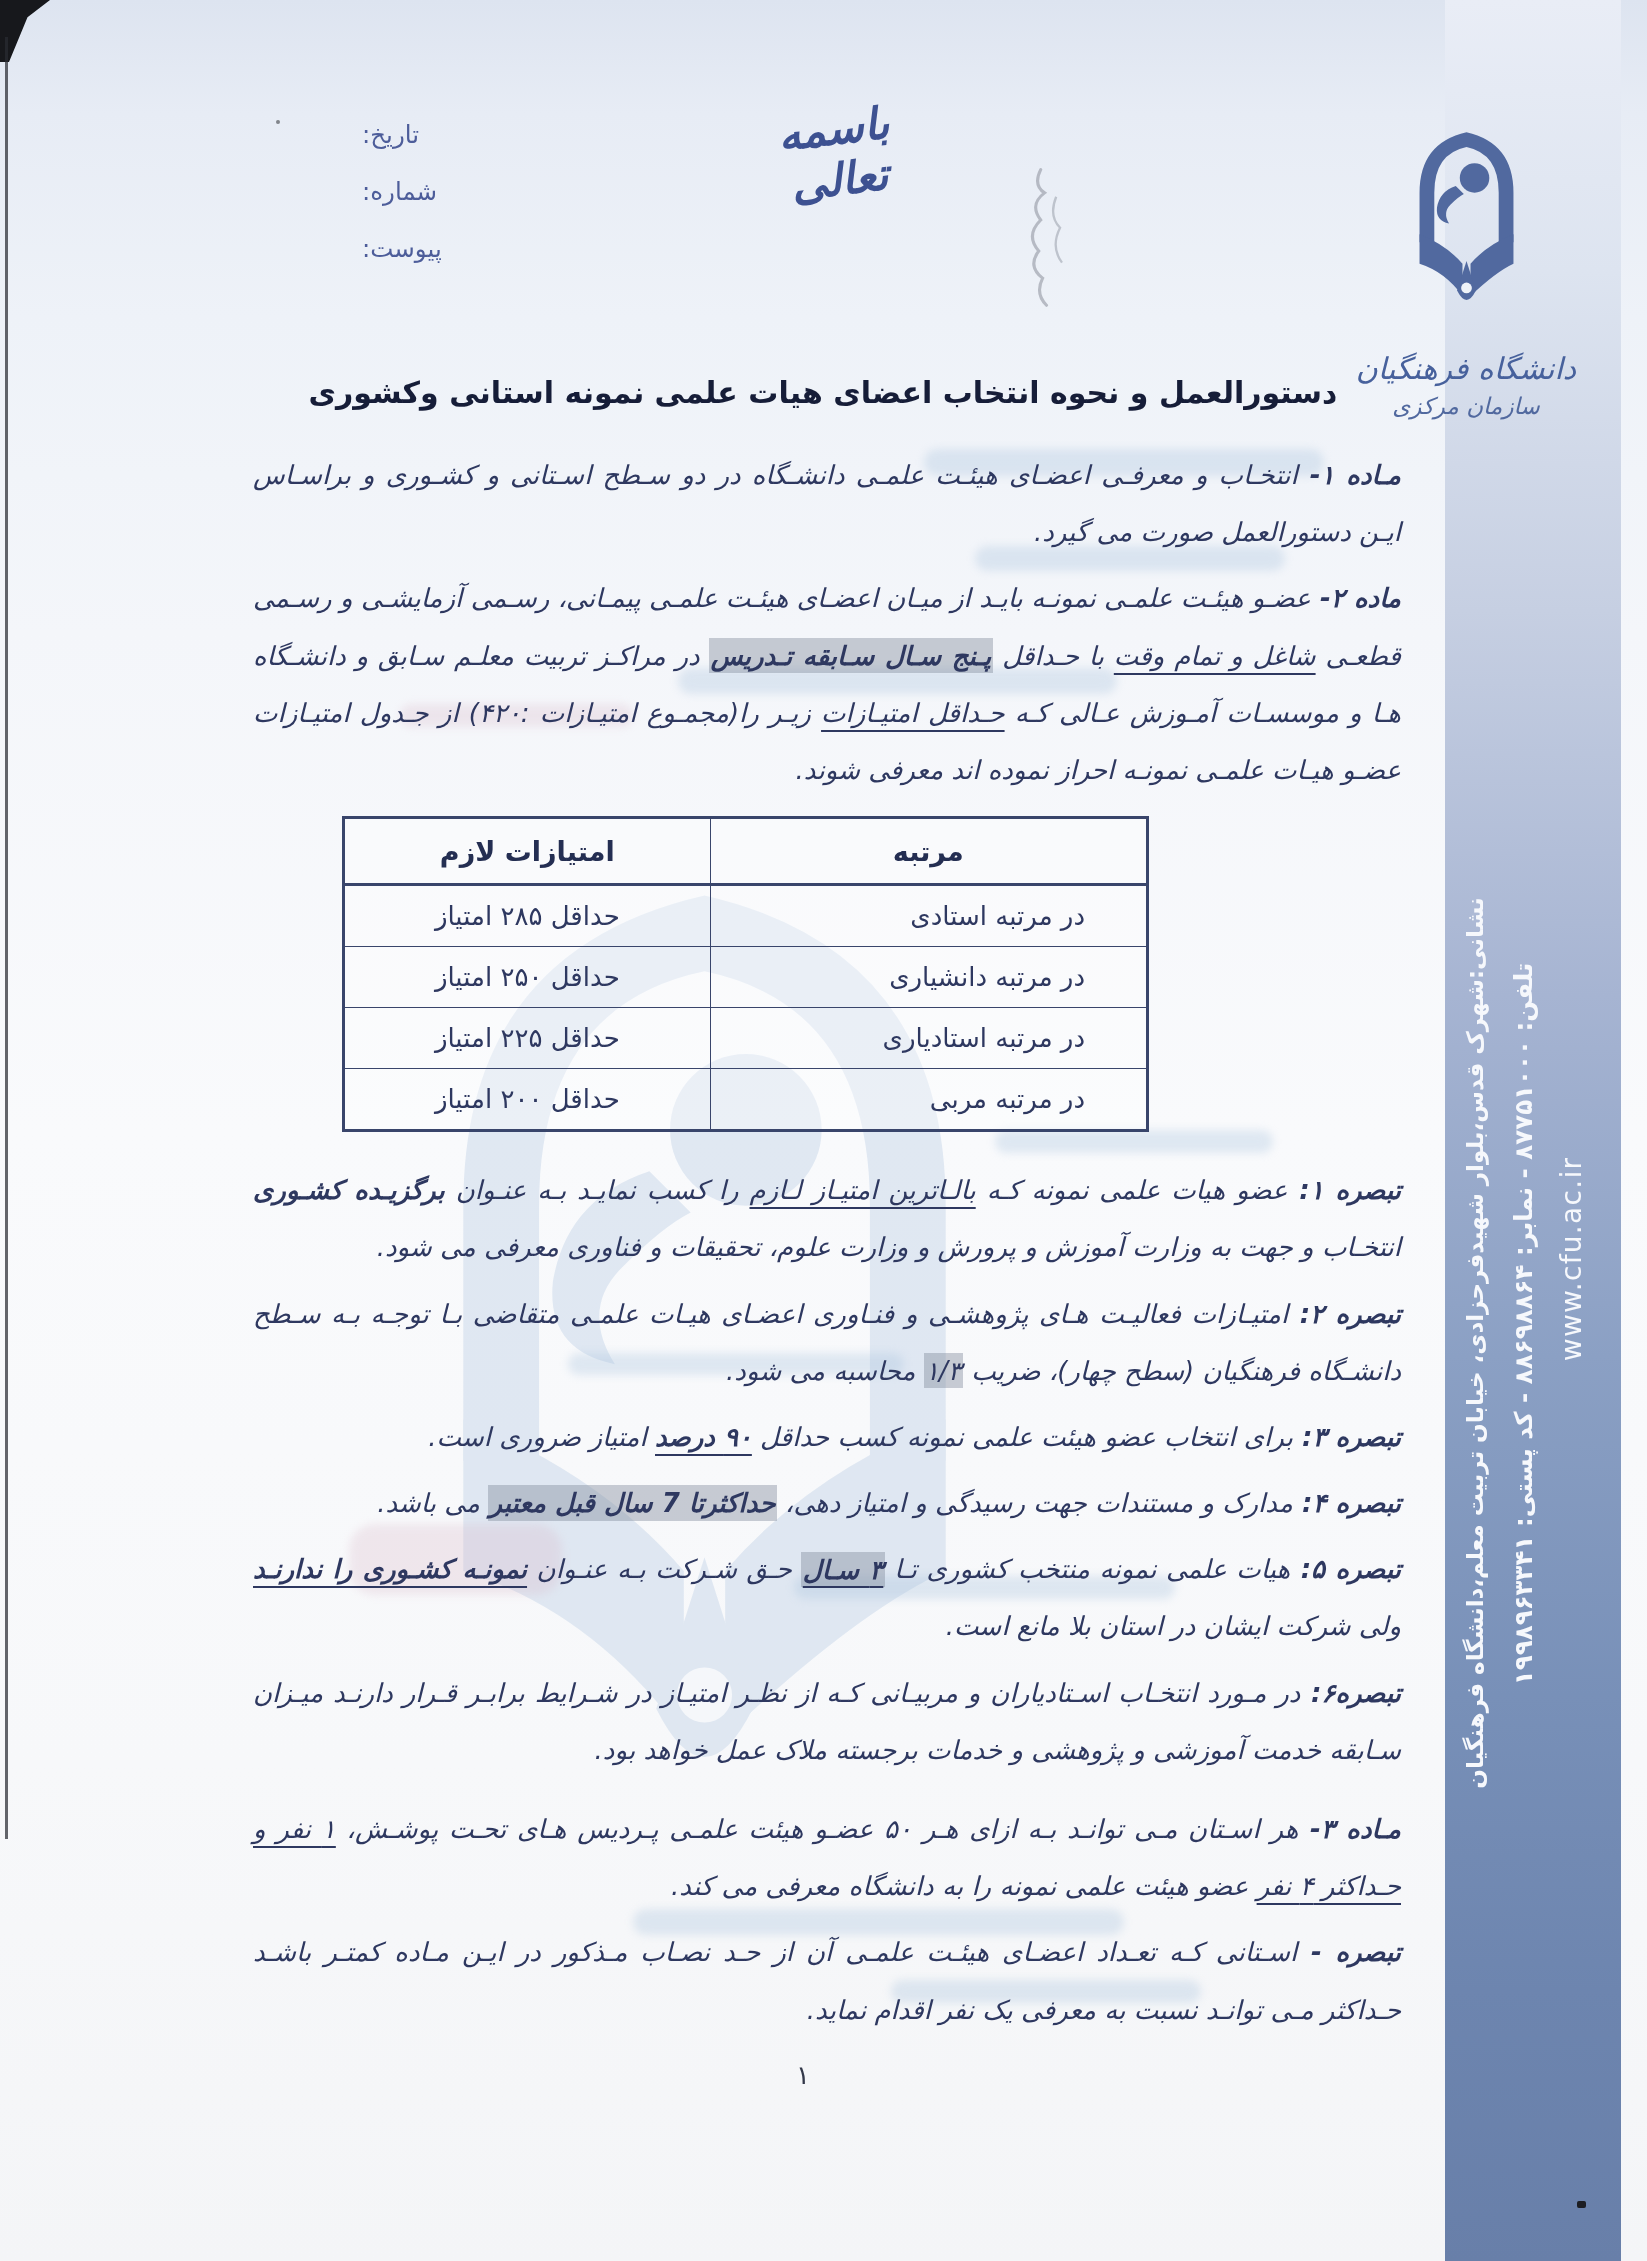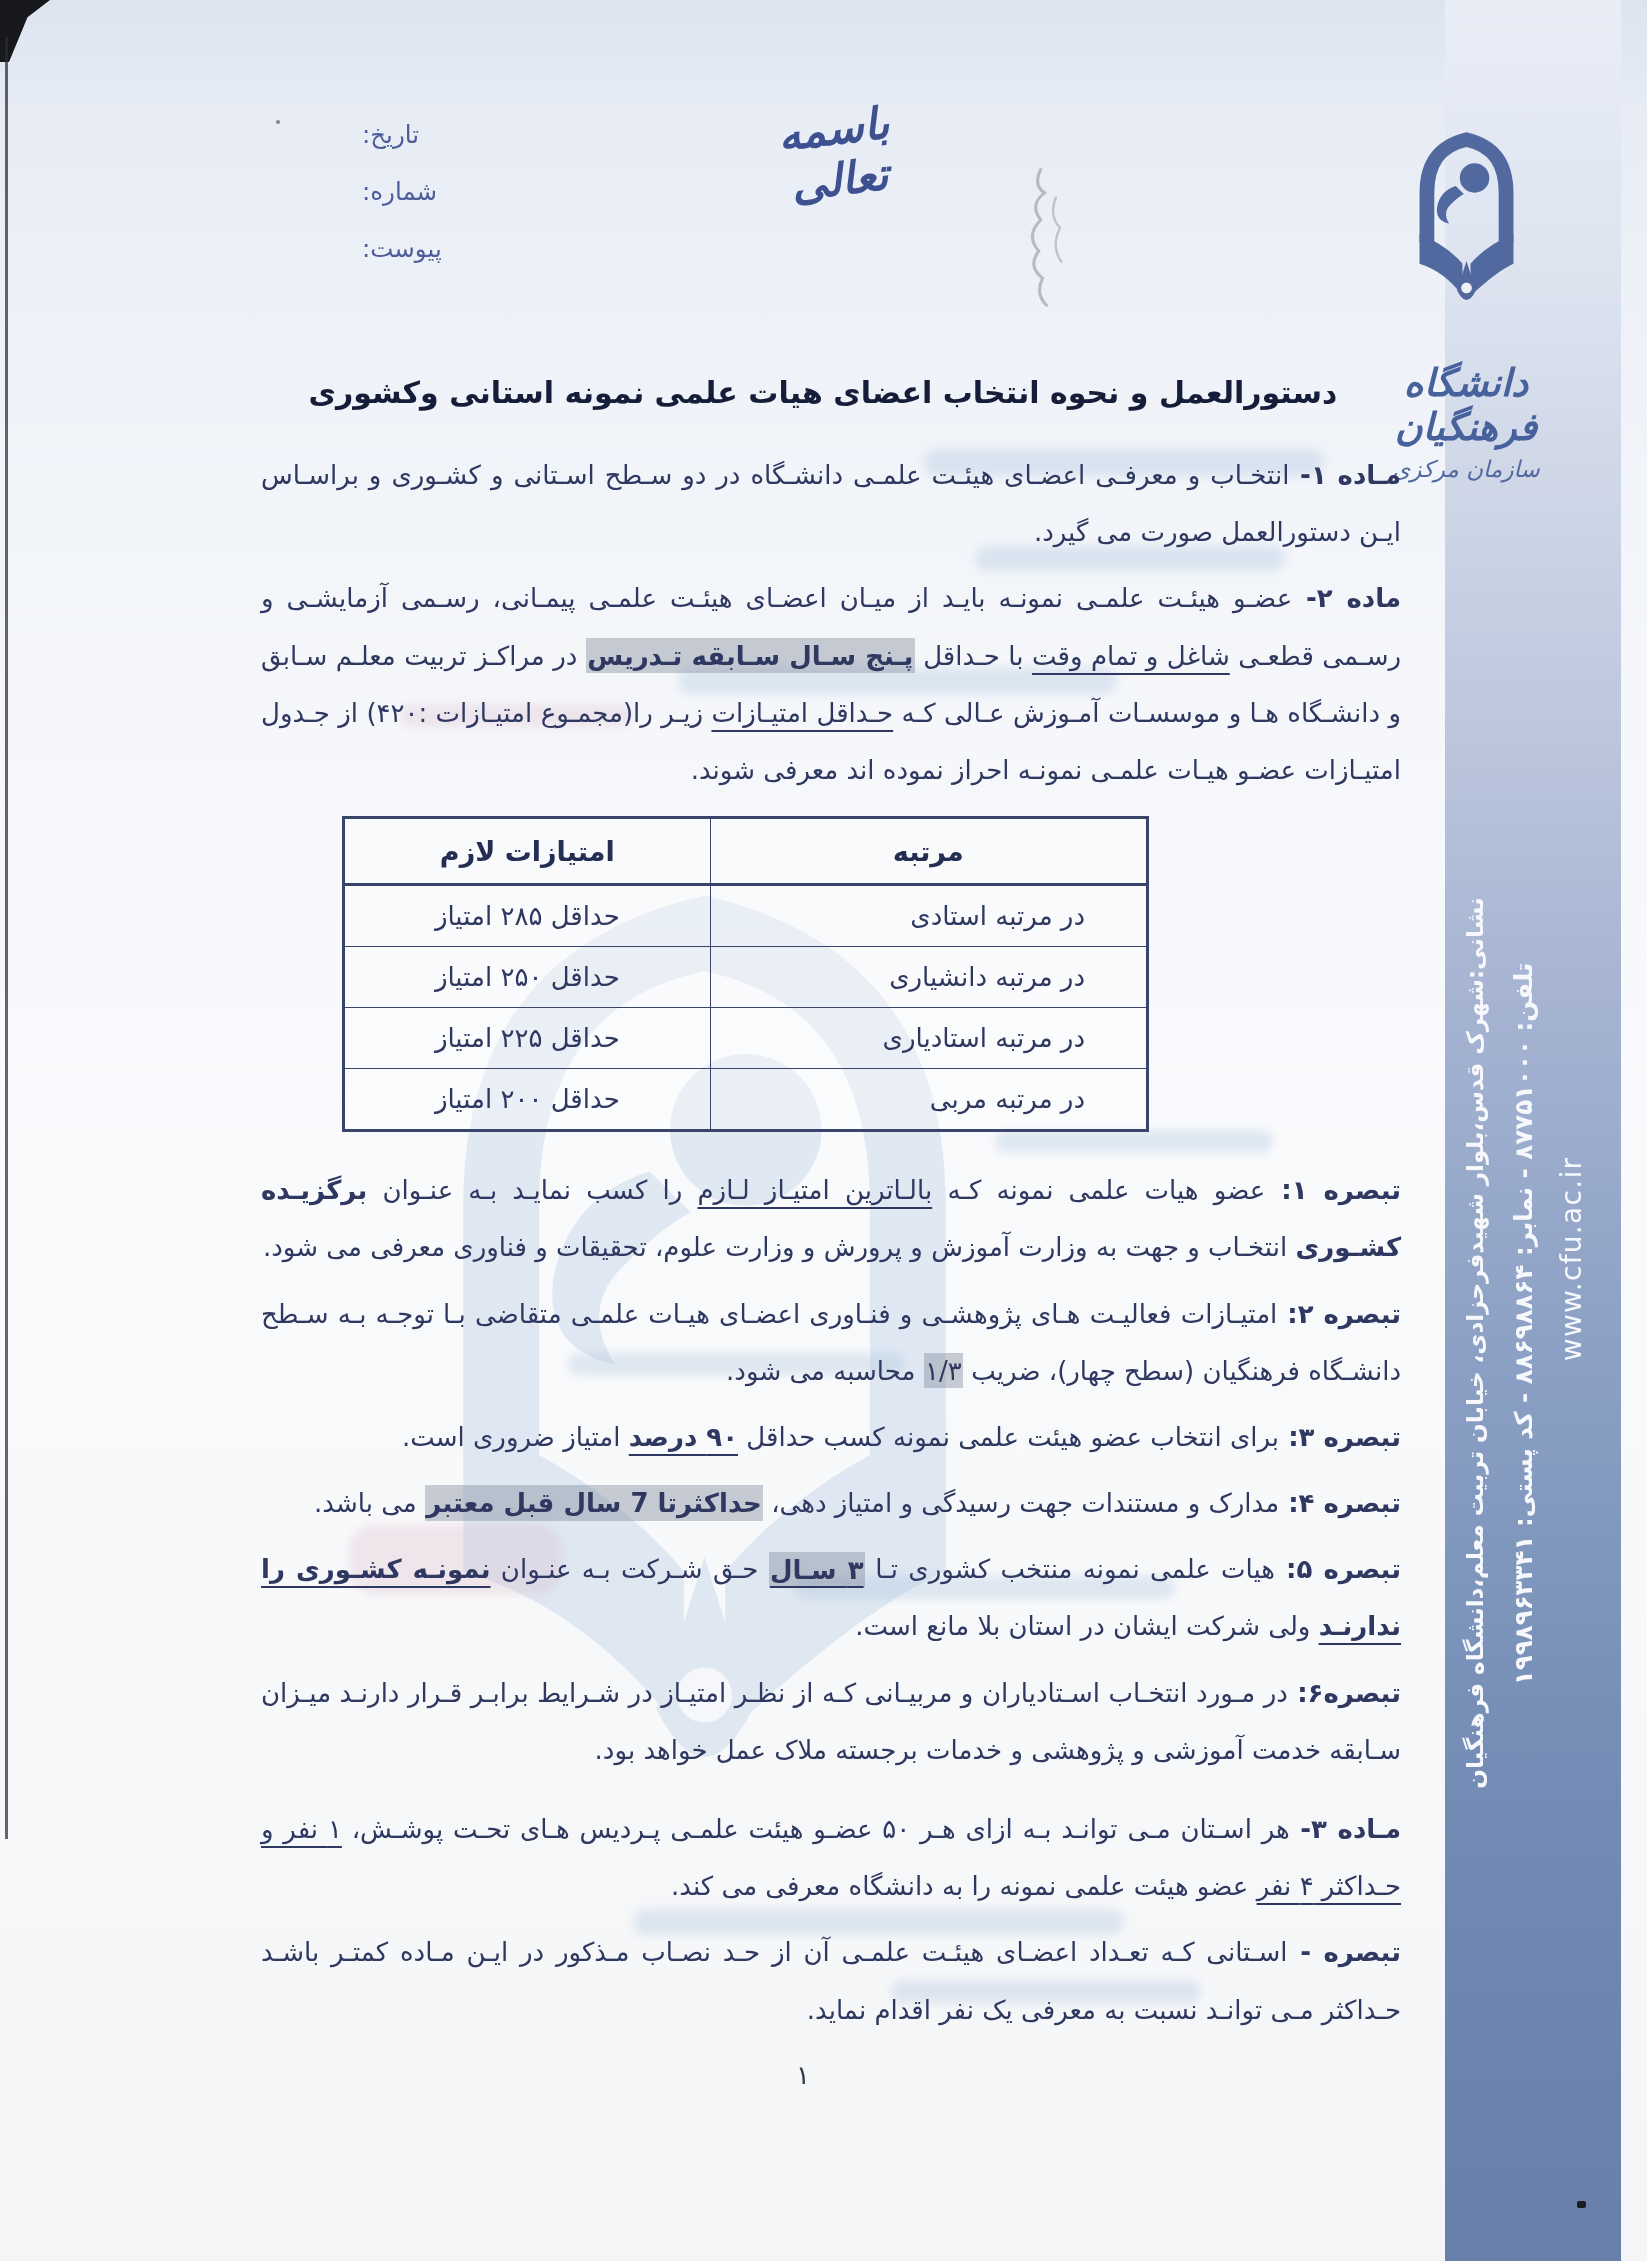--- a/index.html
+++ b/index.html
@@ -21,39 +21,39 @@
     position:absolute;white-space:nowrap;color:#f6f8fc;
     transform:translate(-50%,-50%) rotate(-90deg);
     direction:rtl;letter-spacing:0.6px;
   }
   .v-address{font-size:23px;font-weight:bold;}
   .v-phone{font-size:24.5px;font-weight:bold;}
   .v-web{font-size:28px;letter-spacing:1.3px;}
   
   .logo-block{position:absolute;top:97px;right:52px;width:258px;text-align:center;direction:rtl;}
   .logo-mark{width:161px;height:245px;margin:0 auto;}
-  .org-name{font-size:38px;font-weight:bold;font-style:italic;color:#47619c;margin-top:17px;}
+  .org-name{font-size:30px;font-weight:normal;font-style:italic;color:#47619c;margin-top:7px;}
   .org-sub{font-size:23px;font-style:italic;color:#51699f;margin-top:6.5px;}
   
   .meta{position:absolute;top:120px;left:362px;width:110px;direction:rtl;}
   .meta div{font-size:24.5px;color:#4d5d9a;margin-bottom:28px;text-align:left;}
   .bismillah{
     position:absolute;top:103px;left:730px;width:213px;text-align:center;
     font-size:44px;font-weight:bold;font-style:italic;color:#3d5191;
     transform:rotate(-7deg);direction:rtl;
   }
   
   .content{position:absolute;top:375px;left:245px;width:1156px;direction:rtl;}
   .doc-title{
     text-align:center;font-size:30px;font-weight:bold;color:#161d38;
     margin:0 0 37px 0;letter-spacing:0;
   }
   .content p{
-    margin:0 0 9px 16px;font-size:26px;line-height:2.2;
-    text-align:justify;color:#2e3860;
+    margin:0 0 9px 8px;font-size:26px;line-height:2.2;
+    text-align:justify;color:#2e3860;font-style:italic;
   }
   .content p span.b{font-weight:bold;}
   .content p span.u{text-decoration:underline;text-decoration-thickness:1.9px;text-underline-offset:7.8px;}
   .content p span.h{background:rgba(128,138,155,0.42);box-decoration-break:clone;-webkit-box-decoration-break:clone;padding:2.6px 1.3px;}
   .gap-lg{margin-top:22px !important;}
   
   table.score-table{
     border-collapse:collapse;width:807px;
     margin:17px 252px 30px auto;
     border:3.9px solid #39456b;background:rgba(255,255,255,0.35);

